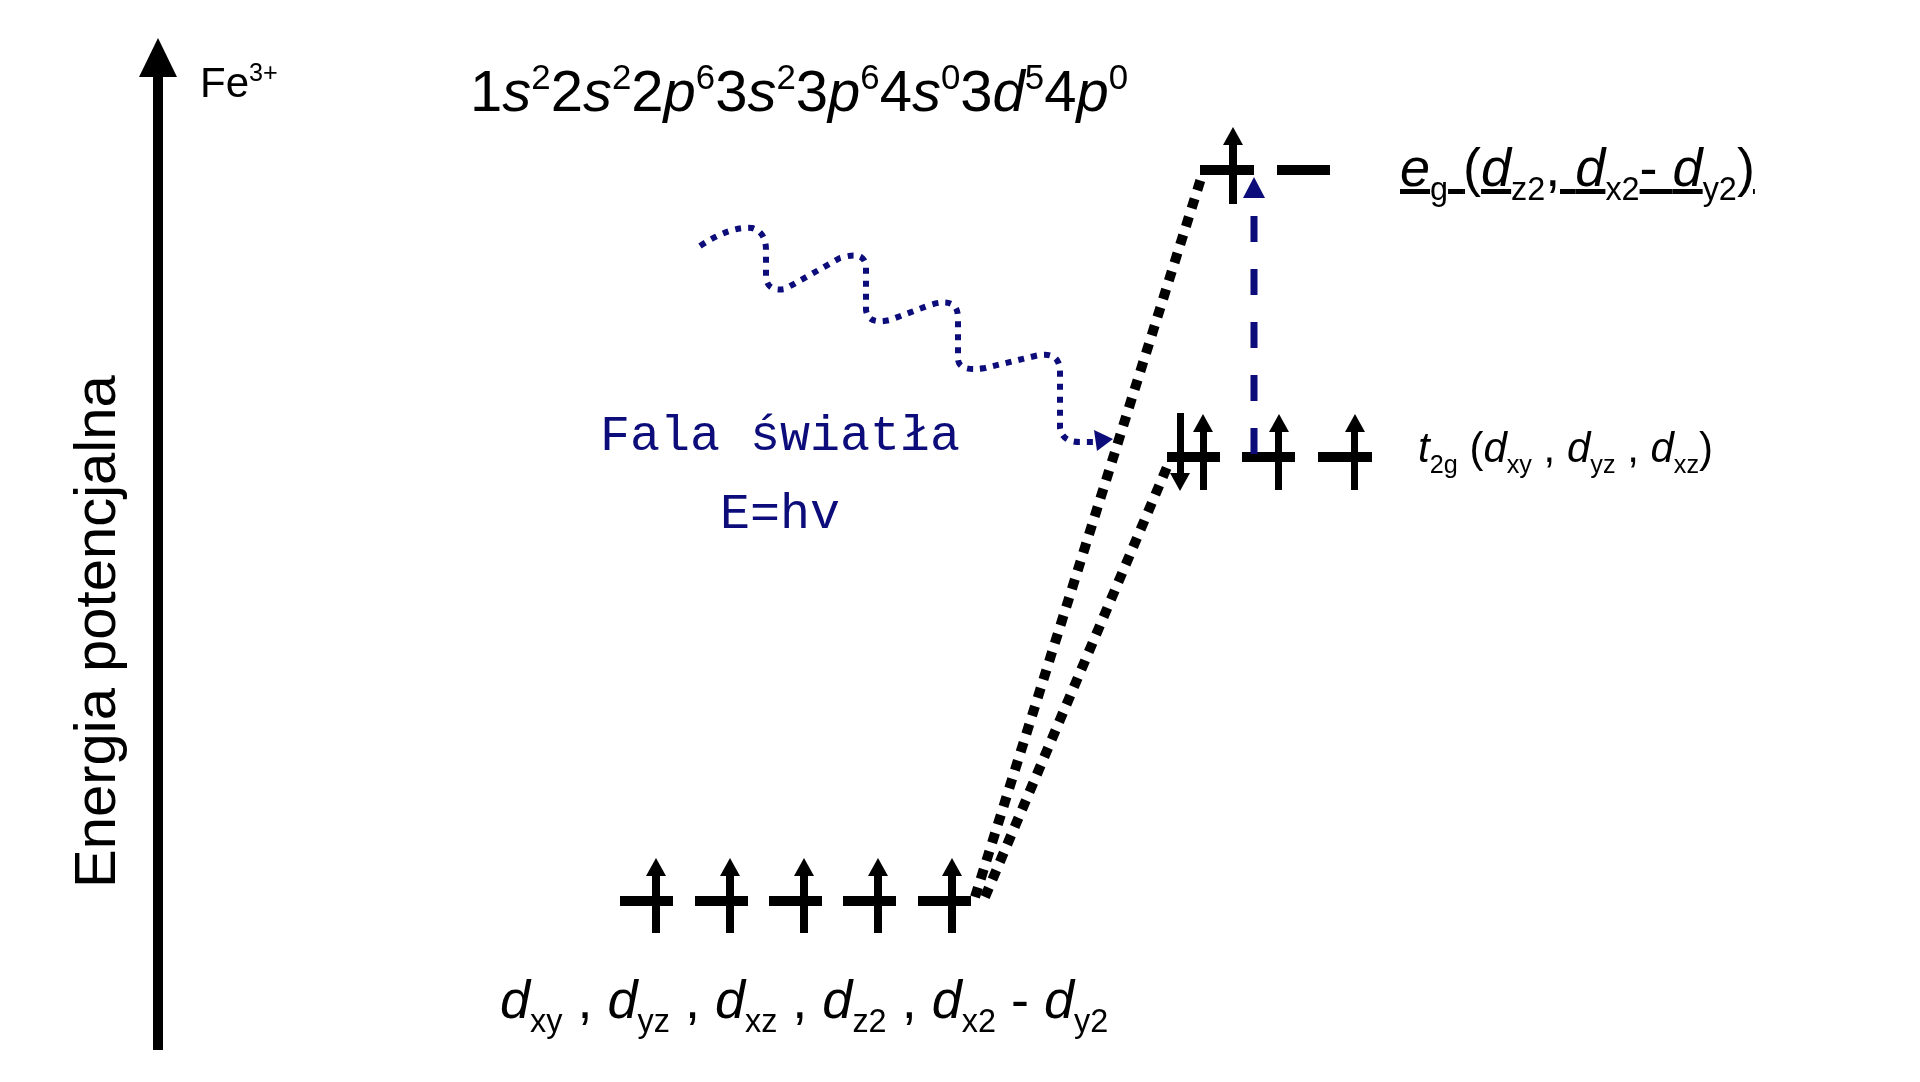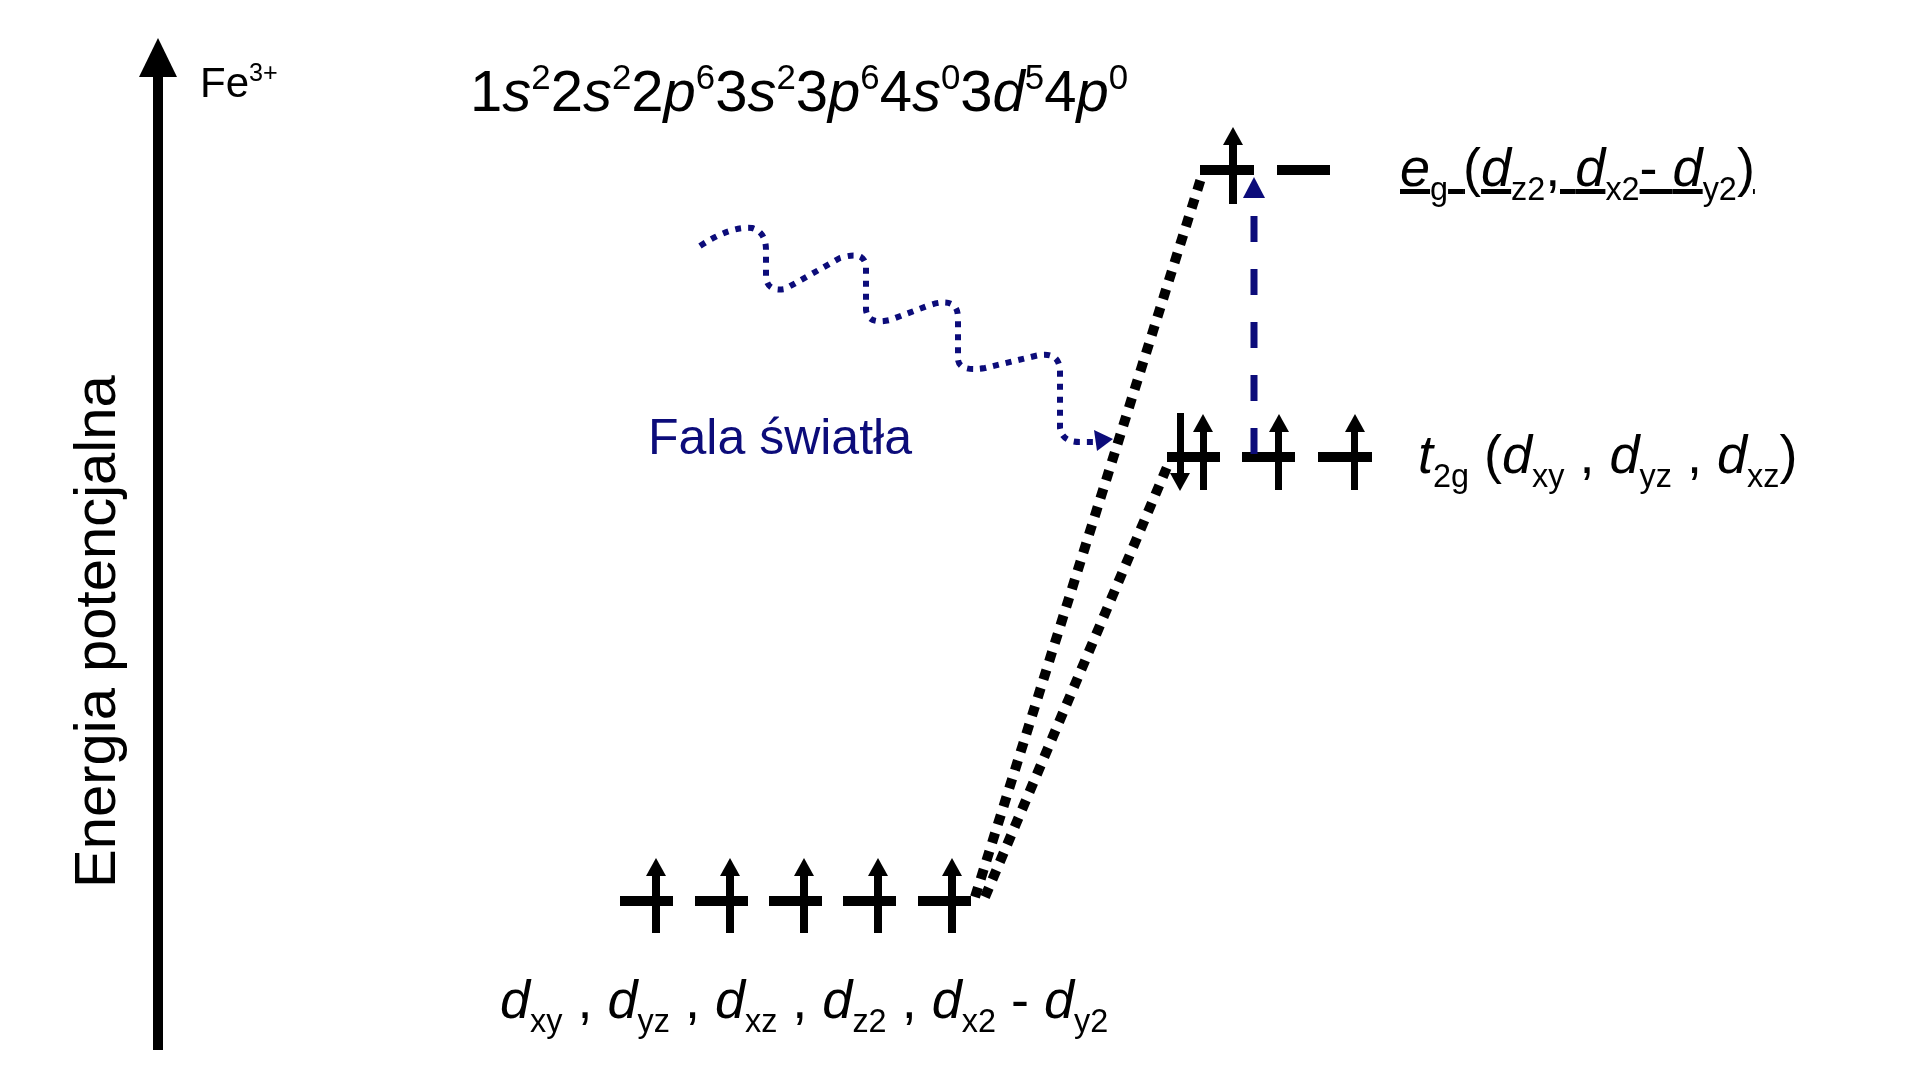--- a/index.html
+++ b/index.html
@@ -6,21 +6,21 @@
     body { width: 1920px; height: 1082px; position: relative; overflow: hidden;
            font-family: "Liberation Sans", "DejaVu Sans", sans-serif; color: #000; }
     svg.diagram { position: absolute; left: 0; top: 0; }
     .lbl { position: absolute; white-space: nowrap; line-height: 1; }
     .it { font-style: italic; }
     sup, sub { font-size: 0.6em; line-height: 0; position: relative; vertical-align: baseline; }
     sup { top: -0.62em; }
     sub { top: 0.42em; }
     .axis-title { position: absolute; left: 0; top: 0; transform-origin: 0 0;
                   font-size: 58px; white-space: nowrap; line-height: 1; }
-    .navy { color: #0c0c7a; }
+    .navy { color: #0c0c7a; font-family: Liberation Mono, monospace; }
   </style>
 </head>
 <body>
 
 <svg class="diagram" width="1920" height="1082" viewBox="0 0 1920 1082" xmlns="http://www.w3.org/2000/svg">
   <defs>
     <marker id="blk-head" markerWidth="4" markerHeight="4" refX="2" refY="2" orient="auto" markerUnits="strokeWidth"></marker>
   </defs>
 
   <g>
@@ -108,27 +108,28 @@
 <div class="lbl" style="left:200px; top:62px; font-size:42px;">
   <span>Fe</span><sup>3+</sup>
 </div>
 
 <div class="lbl" style="left:430px; top:62px; font-size:58px;margin-left:40px;">
   <span><span>1</span><span class="it">s</span><sup>2</sup></span><span><span>2</span><span class="it">s</span><sup>2</sup></span><span><span>2</span><span class="it">p</span><sup>6</sup></span><span><span>3</span><span class="it">s</span><sup>2</sup></span><span><span>3</span><span class="it">p</span><sup>6</sup></span><span><span>4</span><span class="it">s</span><sup>0</sup></span><span><span>3</span><span class="it">d</span><sup>5</sup></span><span><span>4</span><span class="it">p</span><sup>0</sup></span>
 </div>
 
 <div class="lbl navy" style="left:600px; top:398px; width:360px; text-align:center; font-size:50px; line-height:78px;">
   <div>Fala światła</div>
+  <div>E=hv</div>
 </div>
 
 <div class="lbl" style="left:1400px; top:140px; font-size:54px;text-decoration:underline;">
   <span class="it">e</span><sub>g</sub>
   <span>(</span><span class="it">d</span><sub>z2</sub><span>, </span><span class="it">d</span><sub>x2</sub><span>- </span><span class="it">d</span><sub>y2</sub><span>)</span>
 </div>
 
-<div class="lbl" style="left:1418px; top:427px; font-size:54px;">
+<div class="lbl" style="left:1418px; top:427px; font-size:42px;">
   <span class="it">t</span><sub>2g</sub>
   <span>(</span><span class="it">d</span><sub>xy</sub><span> , </span><span class="it">d</span><sub>yz</sub><span> , </span><span class="it">d</span><sub>xz</sub><span>)</span>
 </div>
 
 <div class="lbl" style="left:500px; top:972px; font-size:54px;text-align:right;">
   <span class="it">d</span><sub>xy</sub><span> , </span><span class="it">d</span><sub>yz</sub><span> , </span><span class="it">d</span><sub>xz</sub><span> , </span><span class="it">d</span><sub>z2</sub><span> , </span><span class="it">d</span><sub>x2</sub><span> - </span><span class="it">d</span><sub>y2</sub>
 </div>
 
 </body></html>

